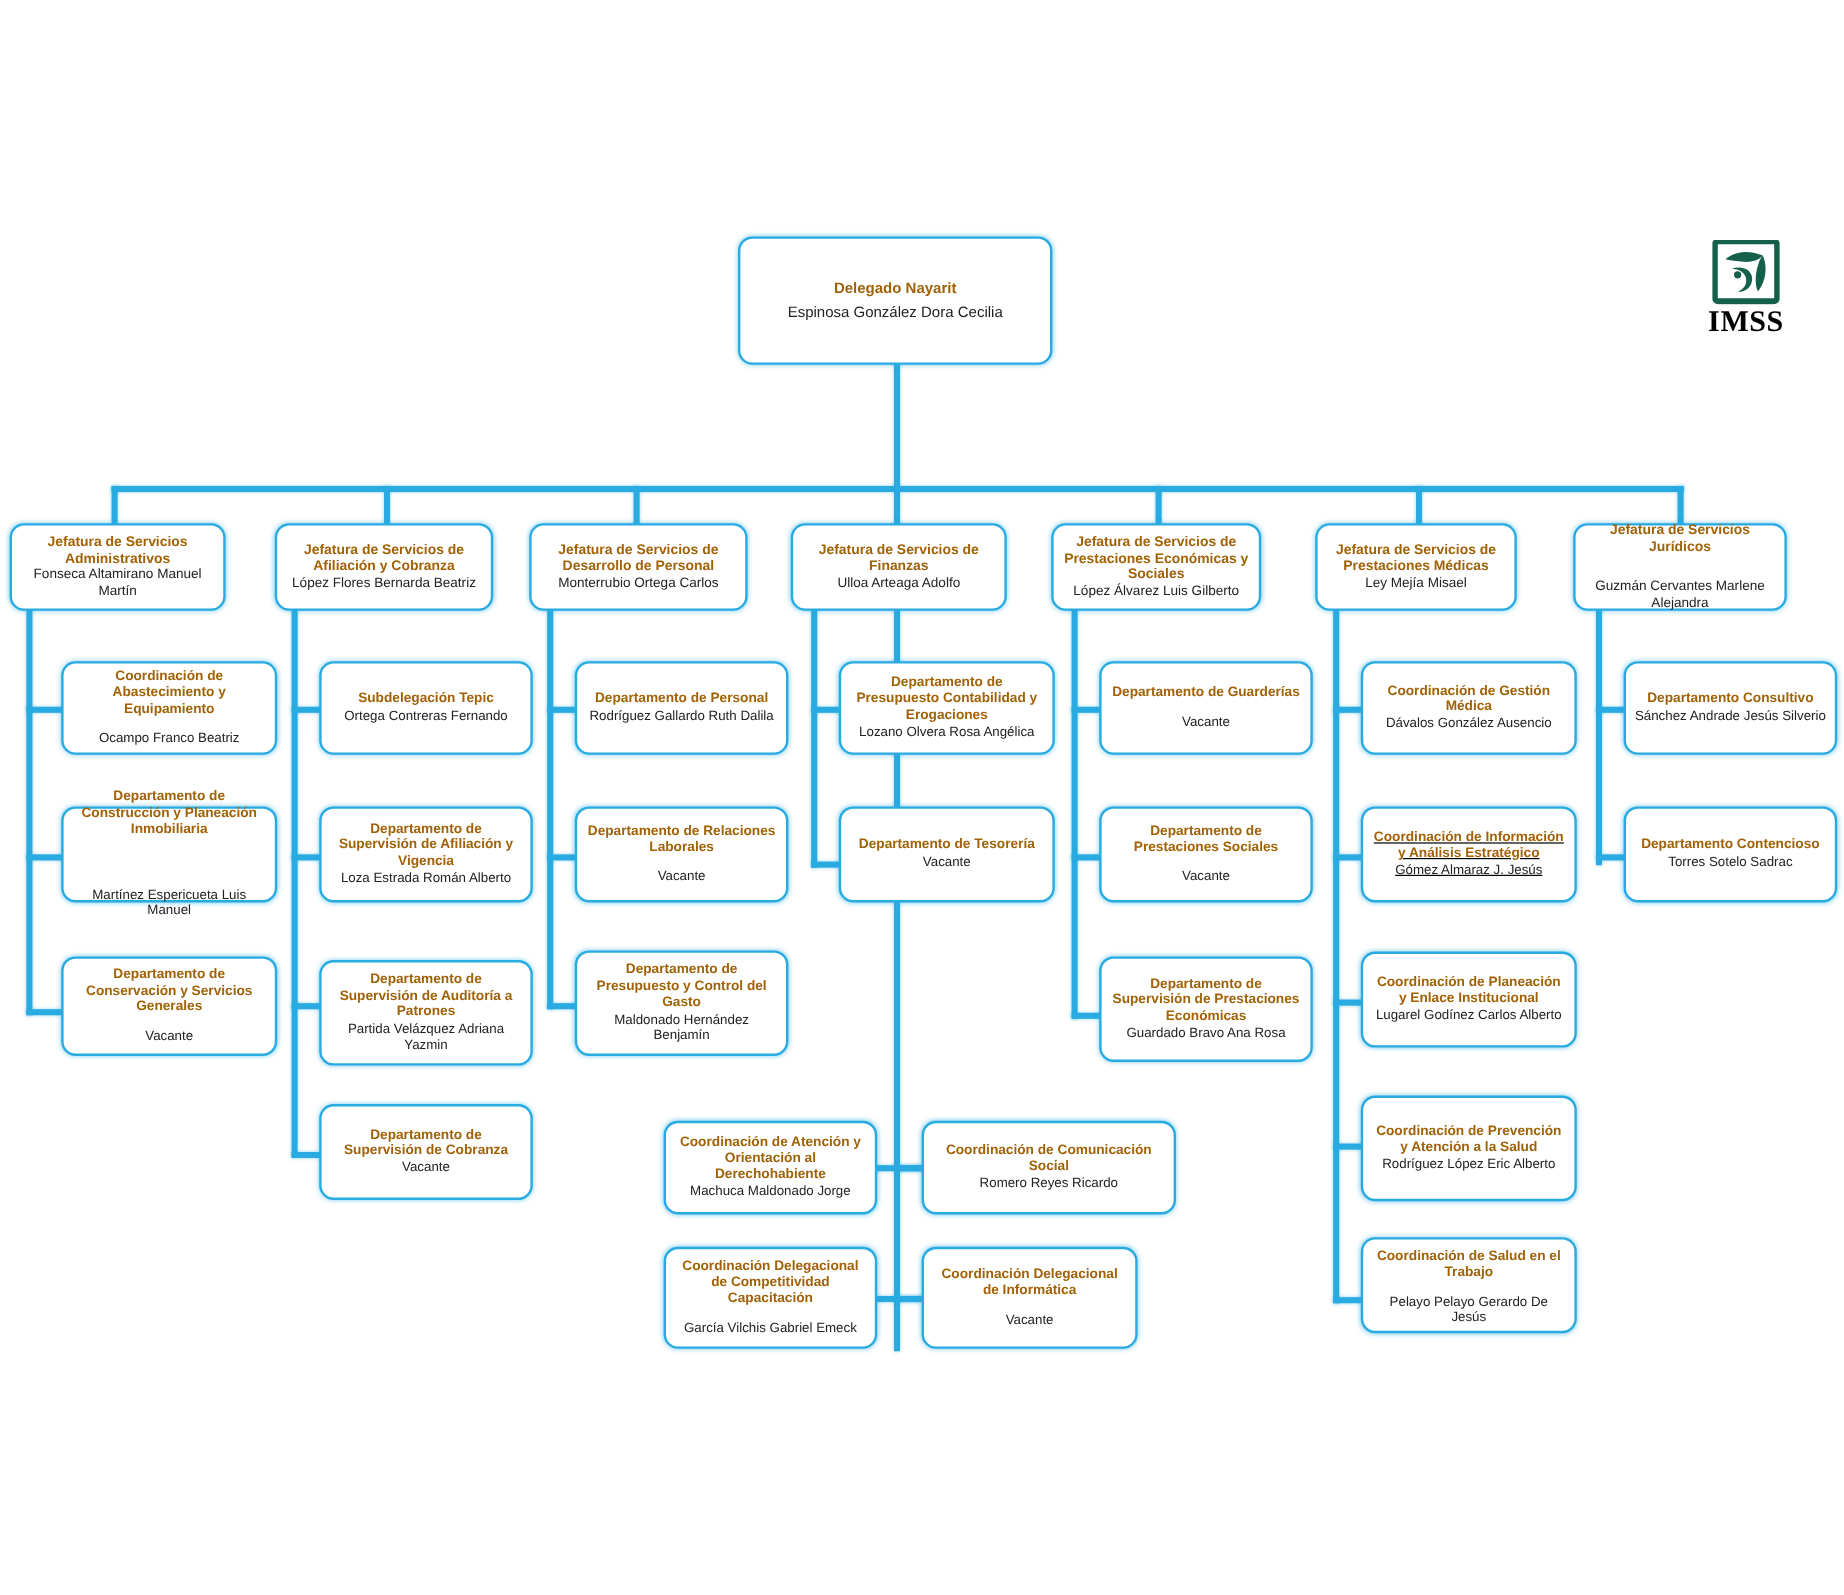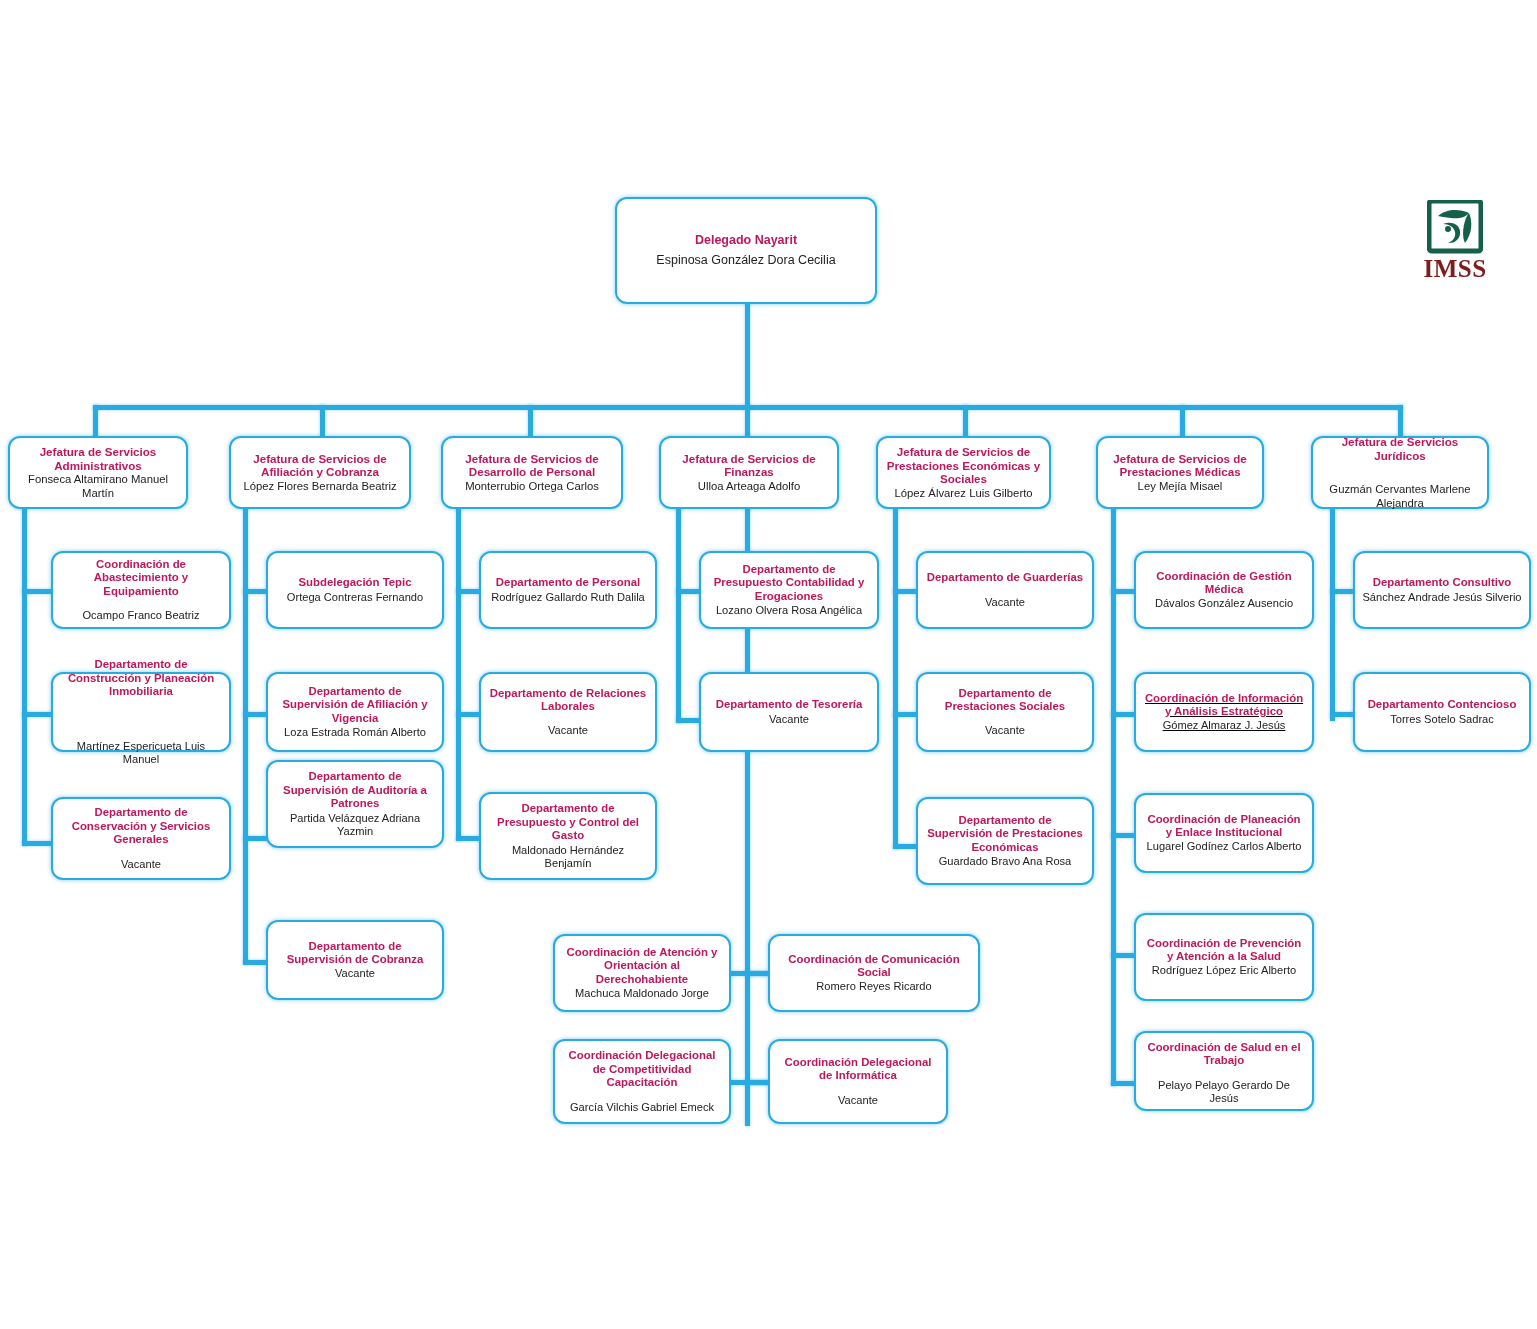--- a/index.html
+++ b/index.html
@@ -27,21 +27,21 @@
     display:flex;
     flex-direction:column;
     align-items:center;
     justify-content:center;
     text-align:center;
     padding:4px 7px;
     z-index:5;
   }
   .node .title{
     font-weight:bold;
-    color:#be185d;
+    color:#a16207;
     line-height:1.18;
   }
   .node .person{
     color:#222222;
     line-height:1.18;
   }
   .node .person.gap{margin-top:11px;}
 
   .root{font-size:12.5px;}
   .root .title{font-size:12.5px;}
@@ -55,21 +55,21 @@
 
   
   #imss-logo{position:absolute;left:1418px;top:200px;width:74px;height:82px;z-index:6;}
   #imss-logo .mark{width:56px;height:54px;margin:0 auto;}
   #imss-logo .word{
     text-align:center;
     font-family:"Liberation Serif", serif;
     font-weight:bold;
     font-size:25px;
     letter-spacing:.5px;
-    color:#7f1d1d;
+    color:#000000;
     line-height:1;
     margin-top:2px;
   }
 </style>
 </head>
 <body>
 
 <div id="stage">
 
   <div class="conn v" style="left:745px;top:303px;height:104px;"></div>
@@ -174,21 +174,21 @@
   </div>
 
   <div class="node lvl3" style="left:266px;top:551px;width:178px;height:78px;">
     <div class="title">Subdelegación Tepic</div>
     <div class="person">Ortega Contreras Fernando</div>
   </div>
   <div class="node lvl3" style="left:266px;top:672px;width:178px;height:80px;">
     <div class="title">Departamento de Supervisión de Afiliación y Vigencia</div>
     <div class="person">Loza Estrada  Román Alberto</div>
   </div>
-  <div class="node lvl3" style="left:266px;top:760px;width:178px;height:88px;">
+  <div class="node lvl3" style="left:266px;top:800px;width:178px;height:88px;">
     <div class="title">Departamento de Supervisión de Auditoría a Patrones</div>
     <div class="person">Partida Velázquez Adriana Yazmin</div>
   </div>
   <div class="node lvl3" style="left:266px;top:920px;width:178px;height:80px;">
     <div class="title">Departamento de Supervisión de Cobranza</div>
     <div class="person">Vacante</div>
   </div>
 
   <div class="node lvl3" style="left:479px;top:551px;width:178px;height:78px;">
     <div class="title">Departamento de Personal</div>

